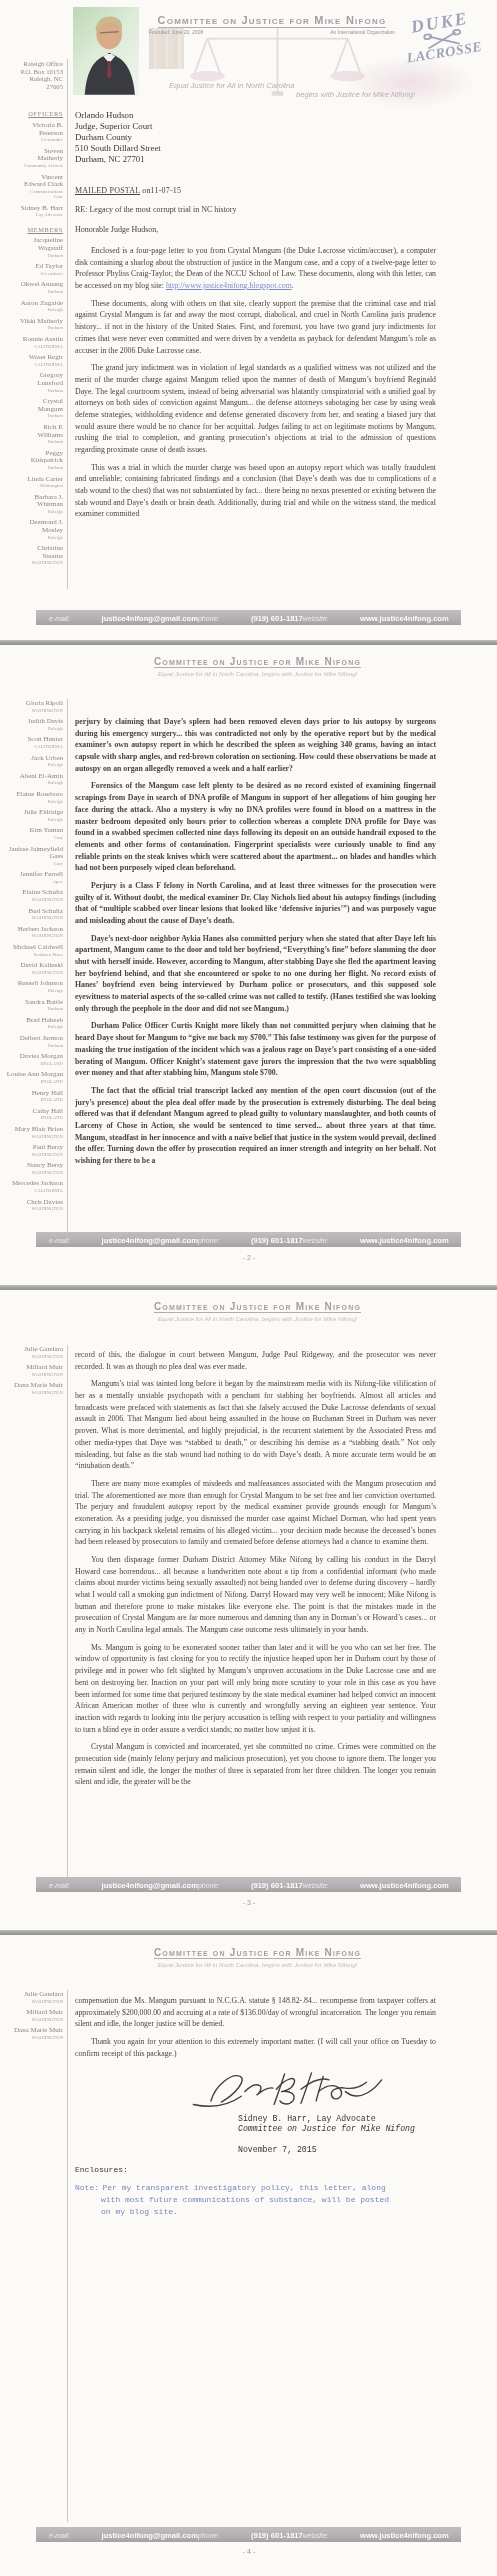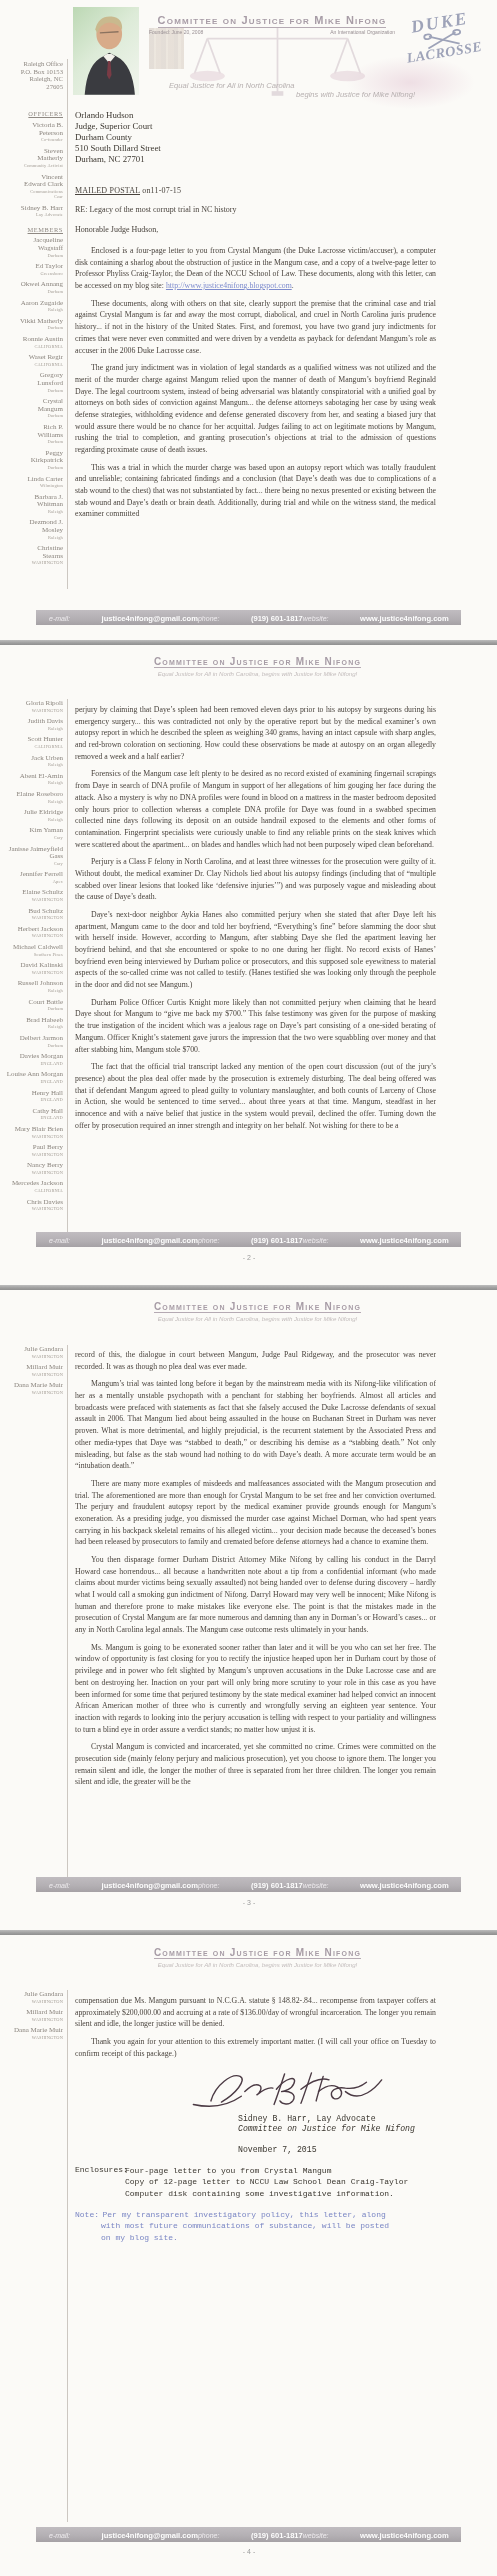--- a/index.html
+++ b/index.html
@@ -352,21 +352,21 @@
         </div>
           <div class="sb-item">
           <div class="sb-name">David Kalinski</div>
           <div class="sb-loc">WASHINGTON</div>
         </div>
           <div class="sb-item">
           <div class="sb-name">Russell Johnson</div>
           <div class="sb-loc">Raleigh</div>
         </div>
           <div class="sb-item">
-          <div class="sb-name">Court Battle</div>
+          <div class="sb-name">Sandra Battle</div>
           <div class="sb-loc">Durham</div>
         </div>
           <div class="sb-item">
           <div class="sb-name">Brad Habeeb</div>
           <div class="sb-loc">Raleigh</div>
         </div>
           <div class="sb-item">
           <div class="sb-name">Delbert Jarmon</div>
           <div class="sb-loc">Durham</div>
         </div>
@@ -401,21 +401,21 @@
           <div class="sb-item">
           <div class="sb-name">Mercedes Jackson</div>
           <div class="sb-loc">CALIFORNIA</div>
         </div>
           <div class="sb-item">
           <div class="sb-name">Chris Davies</div>
           <div class="sb-loc">WASHINGTON</div>
         </div>
         </div>
     </aside>
-    <main class="content" style="top:0;height:584px;overflow:hidden;">
+    <main class="content" style="top:12px;height:584px;overflow:hidden;font-weight:bold;">
       <div class="bodytext cont" style="margin-top:59px;">
           <p>perjury by claiming that Daye’s spleen had been removed eleven days prior to his autopsy by surgeons during his emergency surgery... this was contradicted not only by the operative report but by the medical examiner’s own autopsy report in which he described the spleen as weighing 340 grams, having an intact capsule with sharp angles, and red-brown coloration on sectioning.  How could these observations be made at autospy on an organ allegedly removed a week and a half earlier?</p>
           <p>Forensics of the Mangum case left plenty to be desired as no record existed of examining fingernail scrapings from Daye in search of DNA profile of Mangum in support of her allegations of him gouging her face during the attack.  Also a mystery is why no DNA profiles were found in blood on a mattress in the master bedroom deposited only hours prior to collection whereas a complete DNA profile for Daye was found in a swabbed specimen collected nine days following its deposit on an outside handrail exposed to the elements and other forms of contamination.  Fingerprint specialists were curiously unable to find any reliable prints on the steak knives which were scattered about the apartment... on blades and handles which had not been purposely wiped clean beforehand.</p>
           <p>Perjury is a Class F felony in North Carolina, and at least three witnesses for the prosecution were guilty of it.  Without doubt, the medical examiner Dr. Clay Nichols lied about his autopsy findings (including that of “multiple scabbed over linear lesions that looked like ‘defensive injuries’”) and was purposely vague and misleading about the cause of Daye’s death.</p>
           <p>Daye’s next-door neighbor Aykia Hanes also committed perjury when she stated that after Daye left his apartment, Mangum came to the door and told her boyfriend, “Everything’s fine” before slamming the door shut with herself inside.  However, according to Mangum, after stabbing Daye she fled the apartment leaving her boyfriend behind, and that she encountered or spoke to no one during her flight.  No record exists of Hanes’ boyfriend even being interviewed by Durham police or prosecutors, and this supposed sole eyewitness to material aspects of the so-called crime was not called to testify.  (Hanes testified she was looking only through the peephole in the door and did not see Mangum.)</p>
           <p>Durham Police Officer Curtis Knight more likely than not committed perjury when claiming that he heard Daye shout for Mangum to “give me back my $700.”  This false testimony was given for the purpose of masking the true instigation of the incident which was a jealous rage on Daye’s part consisting of a one-sided berating of Mangum.  Officer Knight’s statement gave jurors the impression that the two were squabbling over money and that after stabbing him, Mangum stole $700.</p>
           <p>The fact that the official trial transcript lacked any mention of the open court discussion (out of the jury’s presence) about the plea deal offer made by the prosecution is extremely disturbing.  The deal being offered was that if defendant Mangum agreed to plead guilty to voluntary manslaughter, and both counts of Larceny of Chose in Action, she would be sentenced to time served... about three years at that time.  Mangum, steadfast in her innocence and with a naïve belief that justice in the system would prevail, declined the offer.  Turning down the offer by prosecution required an inner strength and integrity on her behalf.  Not wishing for there to be a</p>
         </div>
     </main>
     <div class="pfooter" style="top:587px;">
@@ -512,25 +512,20 @@
             <path d="M264,40 C274,48 288,50 302,42 C312,36 320,28 326,20"></path>
           </g>
         </svg>
         <div class="signoff">
           <div>Sidney B. Harr, Lay Advocate</div>
           <div class="org-line">Committee on Justice for Mike Nifong</div>
         </div>
         <div class="dateline">November 7, 2015</div>
         <div class="enclosures">
           <div class="enc-label">Enclosures:</div>
-          <div class="enc-items">
-              <div>Four-page letter to you from Crystal Mangum</div>
-              <div>Copy of 12-page letter to NCCU Law School Dean Craig-Taylor</div>
-              <div>Computer disk containing some investigative information.</div>
-            </div>
         </div>
         <div class="noteblock">
           <span class="note-label">Note:</span><span>Per my transparent investigatory policy, this letter, along with most future communications of substance, will be posted on my blog site.</span>
         </div>
       </div>
     </main>
     <div class="pfooter" style="top:591px;">
       <span class="fgroup"><span class="flabel">e-mail:</span><span class="fval">justice4nifong@gmail.com</span></span>
       <span class="fgroup"><span class="flabel">phone:</span><span class="fval">(919) 601-1817</span></span>
       <span class="fgroup"><span class="flabel">website:</span><span class="fval">www.justice4nifong.com</span></span>

